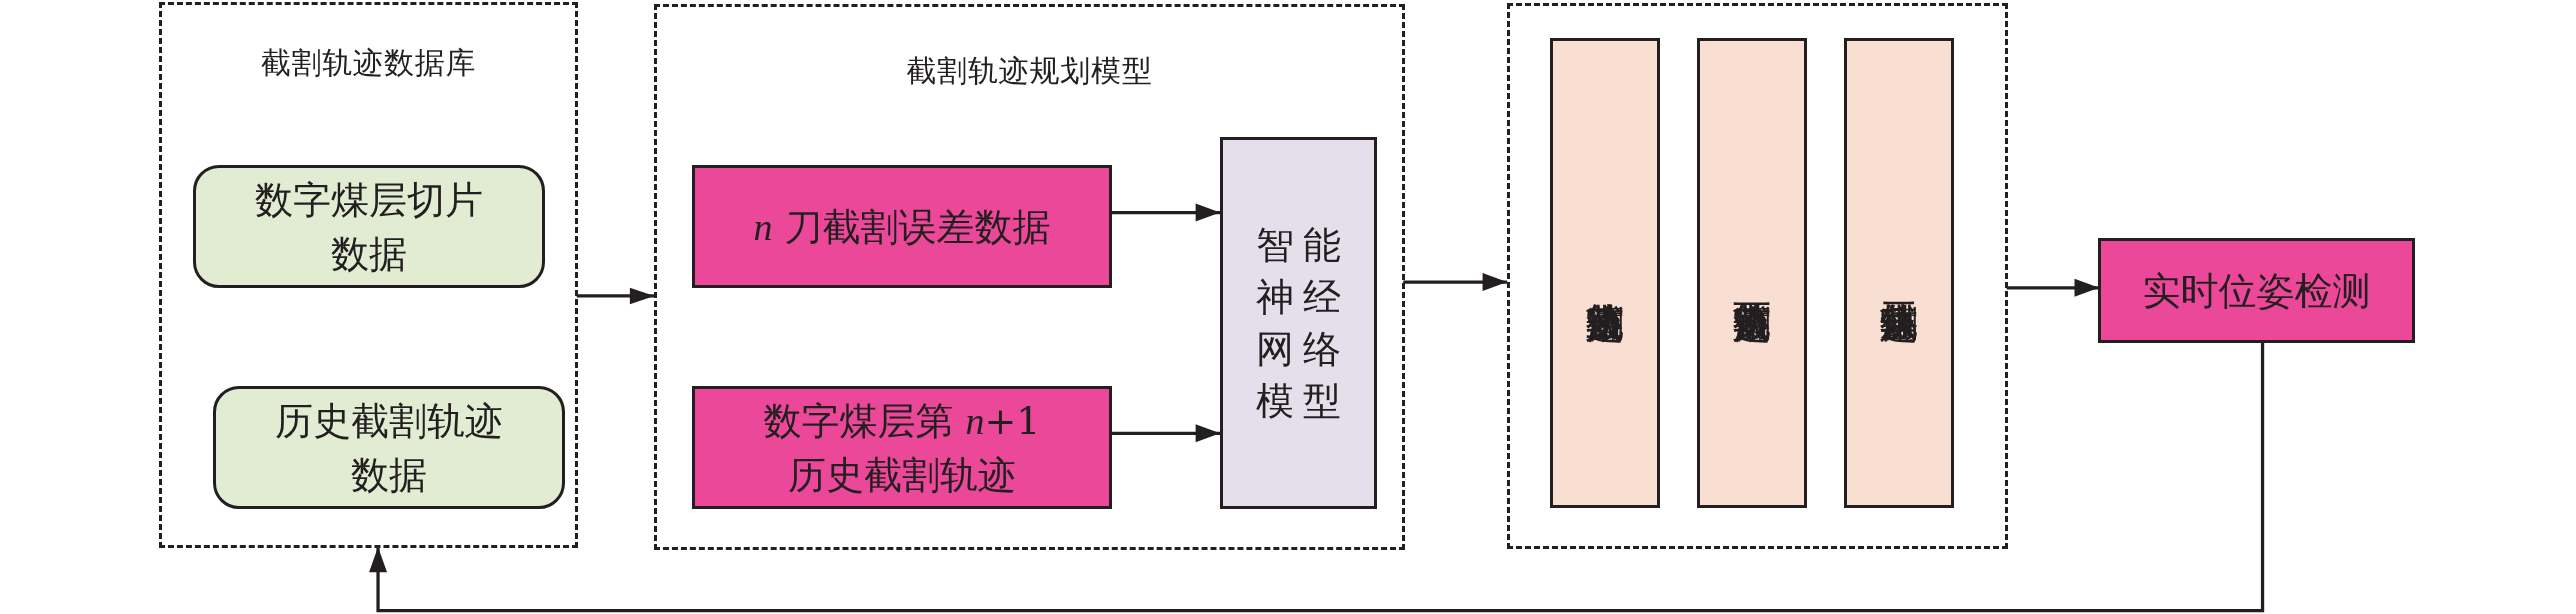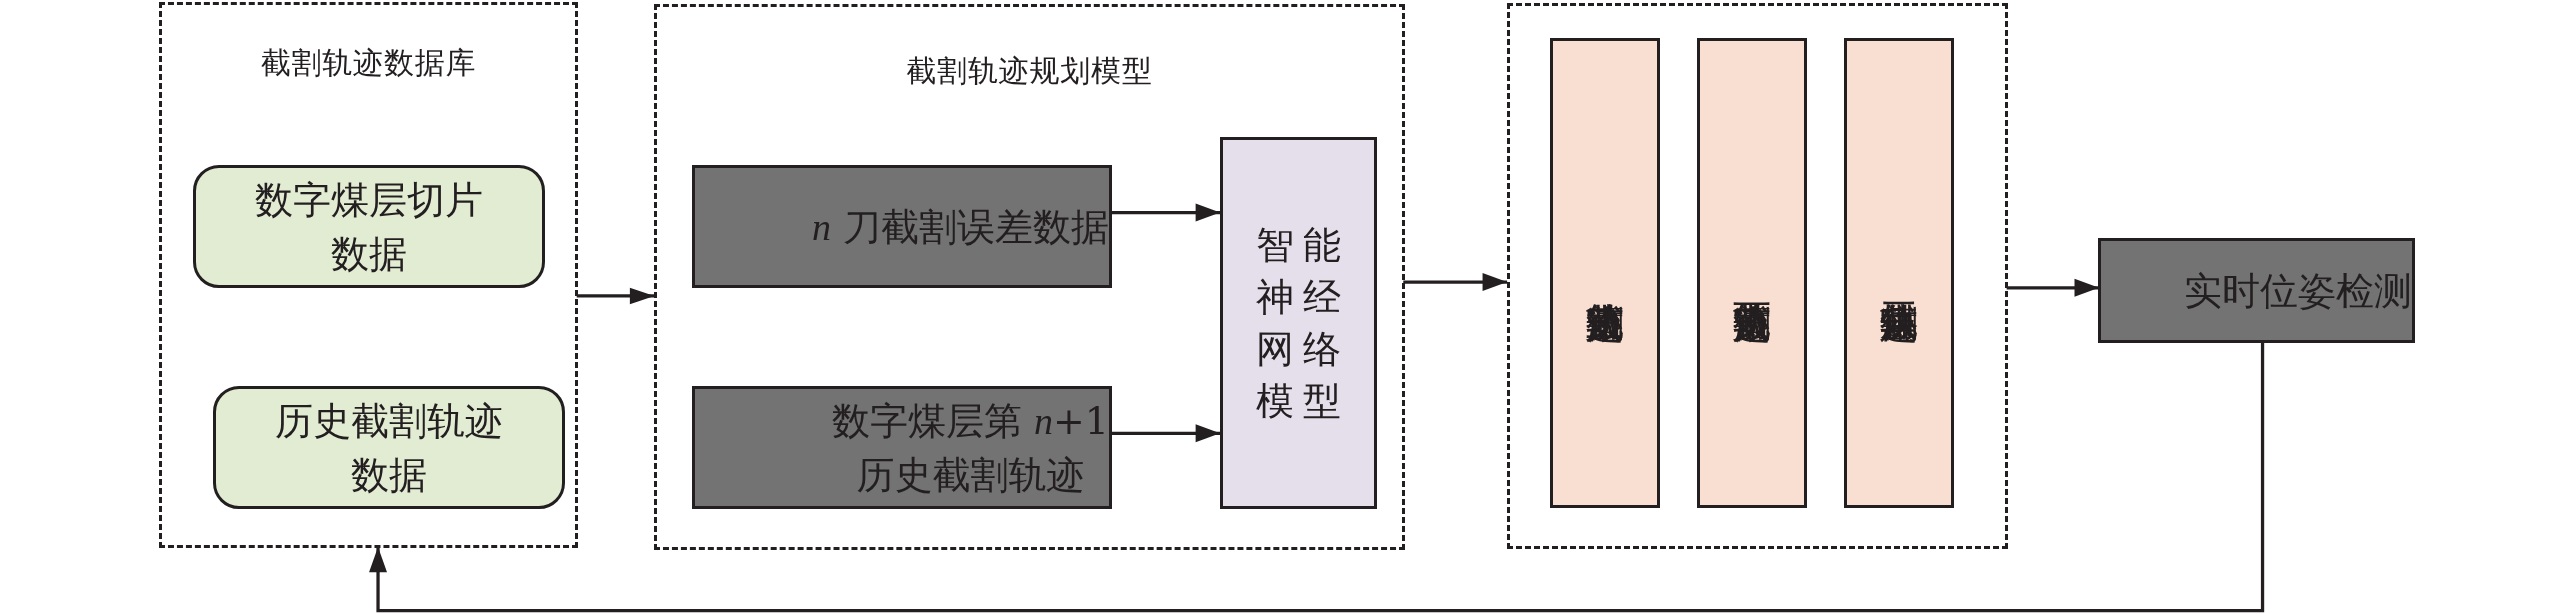--- a/index.html
+++ b/index.html
@@ -3,21 +3,21 @@
 <meta charset="utf-8">
 <style>
   html, body { margin: 0; padding: 0; background: #ffffff; }
   #canvas { position: relative; width: 2576px; height: 614px; background: #ffffff; overflow: hidden;
     font-family: "DejaVu Serif", "Liberation Serif", serif; color: #231f20; }
   svg.wires { position: absolute; left: 0; top: 0; width: 2576px; height: 614px; }
   .group { position: absolute; border: 3.3px dashed #231f20; box-sizing: border-box; }
   .group-title { position: absolute; left: 0; right: 0; text-align: center; font-size: 30px; letter-spacing: 0.8px; white-space: nowrap; }
   .box { position: absolute; border: 3.3px solid #231f20; box-sizing: border-box; display: flex; align-items: center; justify-content: center; text-align: center; font-size: 38px; line-height: 54px; }
   .green { background: #e2ecd3; border-radius: 26px; }
-  .teal { background: #737373; justify-content: flex-end; }
+  .teal { background: #ec4899; }
   .lilac { background: #e5dfec; }
   .peach { background: #f8dfd2; }
   .box .lines span { display: block; white-space: nowrap; }
   .vtext { writing-mode: vertical-rl; text-orientation: upright; letter-spacing: 0px; line-height: 38px; }
   .nn-text { width: 98px; display: flex; flex-wrap: wrap; justify-content: center; font-size: 38px; line-height: 52px; }
   .nn-text span { width: 47px; text-align: center; }
   i.var { font-style: italic; font-family: "Liberation Serif", serif; }
 </style>
 </head>
 <body>

